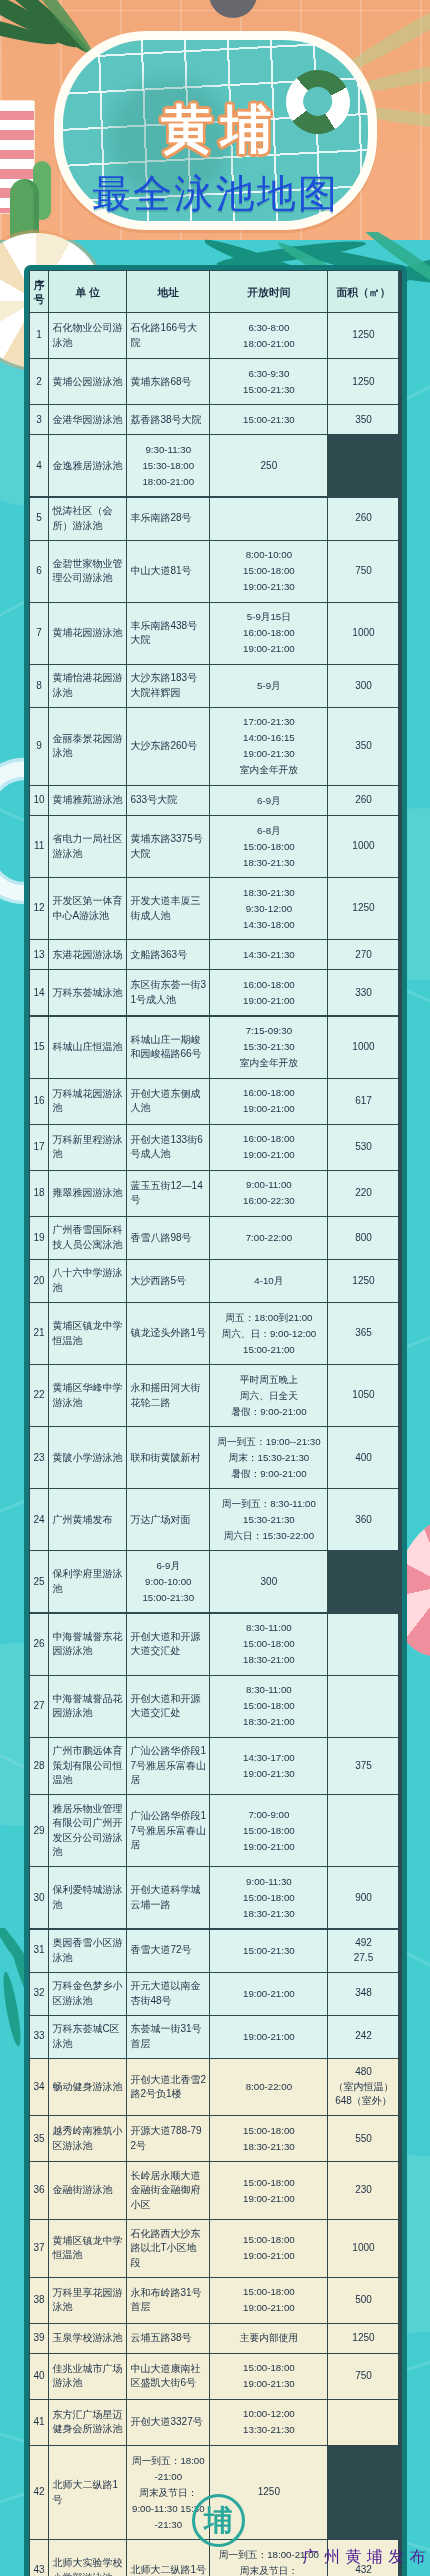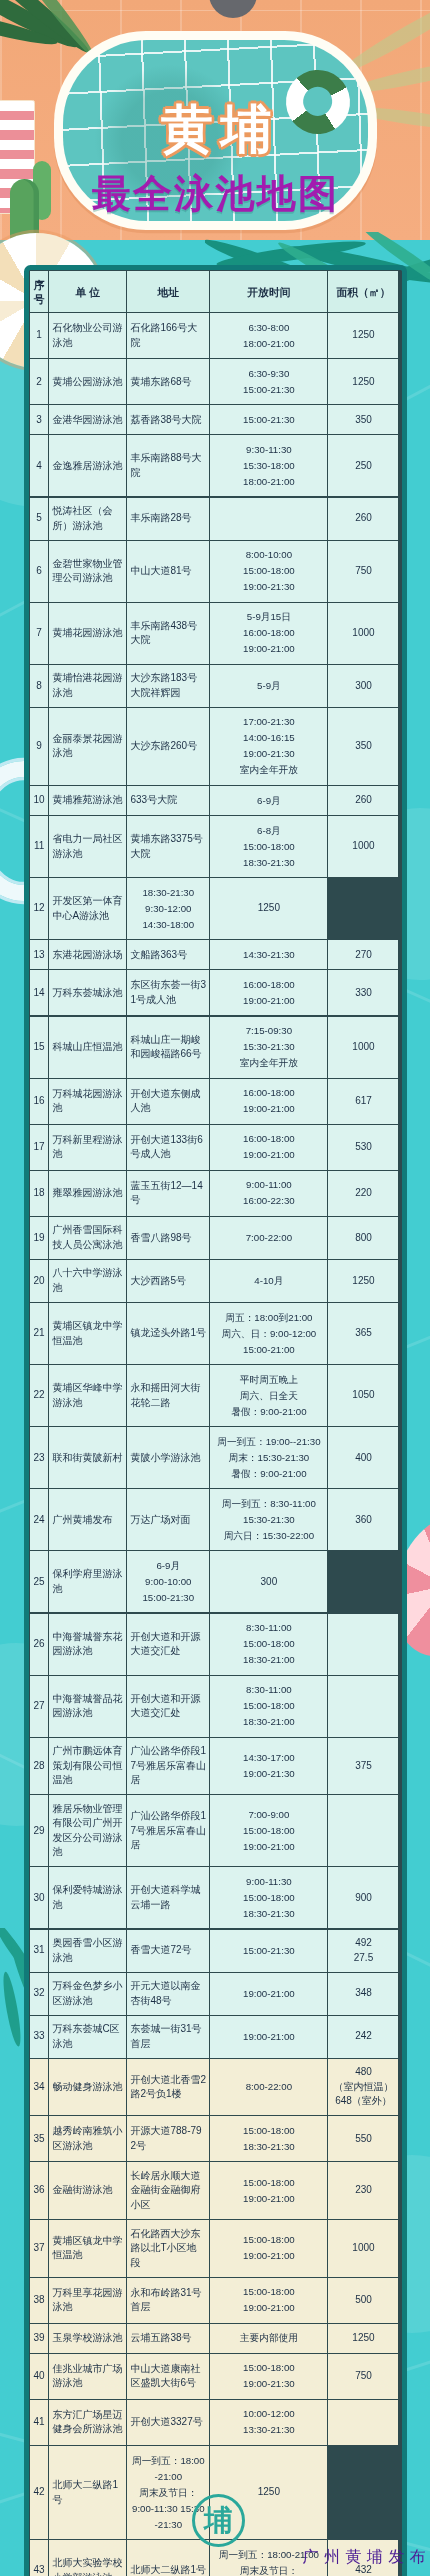--- a/index.html
+++ b/index.html
@@ -49,21 +49,21 @@
   }
   .swim-ring .hole{position:absolute;left:17px;top:17px;width:29px;height:29px;border-radius:50%;background:#5dc5c0;}
   .hero-title{
     position:absolute;left:0;top:64px;width:333px;text-align:center;
     font-size:52px;font-weight:900;letter-spacing:7.5px;color:#ffffff;
     text-shadow:2.7px 0 #ec9a5f,-2.7px 0 #ec9a5f,0 2.7px #ec9a5f,0 -2.7px #ec9a5f,
                 2.2px 2.2px #ec9a5f,-2.2px -2.2px #ec9a5f,2.2px -2.2px #ec9a5f,-2.2px 2.2px #ec9a5f;
   }
   .hero-subtitle{
     position:absolute;left:0;top:136px;width:323px;text-align:center;
-    font-size:39px;font-weight:700;letter-spacing:2.2px;color:#a21caf;
+    font-size:39px;font-weight:400;letter-spacing:2.2px;color:#1d4ed8;
     text-shadow:0 1.6px 0 rgba(47,139,133,0.35);
   }
   
   .cactus{position:absolute;left:2.2px;top:161px;width:50px;height:157px;z-index:1;}
   .cactus .body{position:absolute;left:7.5px;top:18.3px;width:29px;height:135px;background:#58a35d;border-radius:15px 15px 5.4px 5.4px;box-shadow:inset -5.4px 0 0 rgba(0,90,50,0.18);}
   .cactus .arm{position:absolute;left:31px;top:0;width:18.3px;height:59px;background:#63b168;border-radius:9.7px;}
   .umbrella-cream{
     position:absolute;left:-31px;top:233px;width:135px;height:135px;border-radius:50%;z-index:1;
     background:conic-gradient(#f7ecd4 0 30deg,#ffffff 30deg 60deg,#f3dfb9 60deg 90deg,#ffffff 90deg 120deg,#f7ecd4 120deg 150deg,#ffffff 150deg 180deg,#f3dfb9 180deg 210deg,#ffffff 210deg 240deg,#f7ecd4 240deg 270deg,#ffffff 270deg 300deg,#f3dfb9 300deg 330deg,#ffffff 330deg 360deg);
     box-shadow:0 0 0 3.2px rgba(236,154,95,0.45);
@@ -236,21 +236,20 @@
             <div>15:00-21:30</div>
           </div>
     <div class="c c-center c-area">
             <div>350</div>
           </div>
   </div>
 
   <div class="trow">
     <div class="c c-center c-no">4</div>
     <div class="c c-left c-name">金逸雅居游泳池</div>
-    <div class="c c-left c-addr">丰乐南路88号大院</div>
     <div class="c c-center c-hours">
             <div>9:30-11:30</div>
             <div>15:30-18:00</div>
             <div>18:00-21:00</div>
           </div>
     <div class="c c-center c-area">
             <div>250</div>
           </div>
   </div>
 
@@ -341,20 +340,21 @@
             <div>18:30-21:30</div>
           </div>
     <div class="c c-center c-area">
             <div>1000</div>
           </div>
   </div>
 
   <div class="trow">
     <div class="c c-center c-no">12</div>
     <div class="c c-left c-name">开发区第一体育中心A游泳池</div>
+    <div class="c c-left c-addr">开发大道丰厦三街成人池</div>
     <div class="c c-center c-hours">
             <div>18:30-21:30</div>
             <div>9:30-12:00</div>
             <div>14:30-18:00</div>
           </div>
     <div class="c c-center c-area">
             <div>1250</div>
           </div>
   </div>
 
@@ -483,22 +483,22 @@
             <div>周六、日全天</div>
             <div>暑假：9:00-21:00</div>
           </div>
     <div class="c c-center c-area">
             <div>1050</div>
           </div>
   </div>
 
   <div class="trow">
     <div class="c c-center c-no">23</div>
+    <div class="c c-left c-name">黄陂小学游泳池</div>
     <div class="c c-left c-addr">联和街黄陂新村</div>
-    <div class="c c-left c-name">黄陂小学游泳池</div>
     <div class="c c-center c-hours">
             <div>周一到五：19:00--21:30</div>
             <div>周末：15:30-21:30</div>
             <div>暑假：9:00-21:00</div>
           </div>
     <div class="c c-center c-area">
             <div>400</div>
           </div>
   </div>
 

